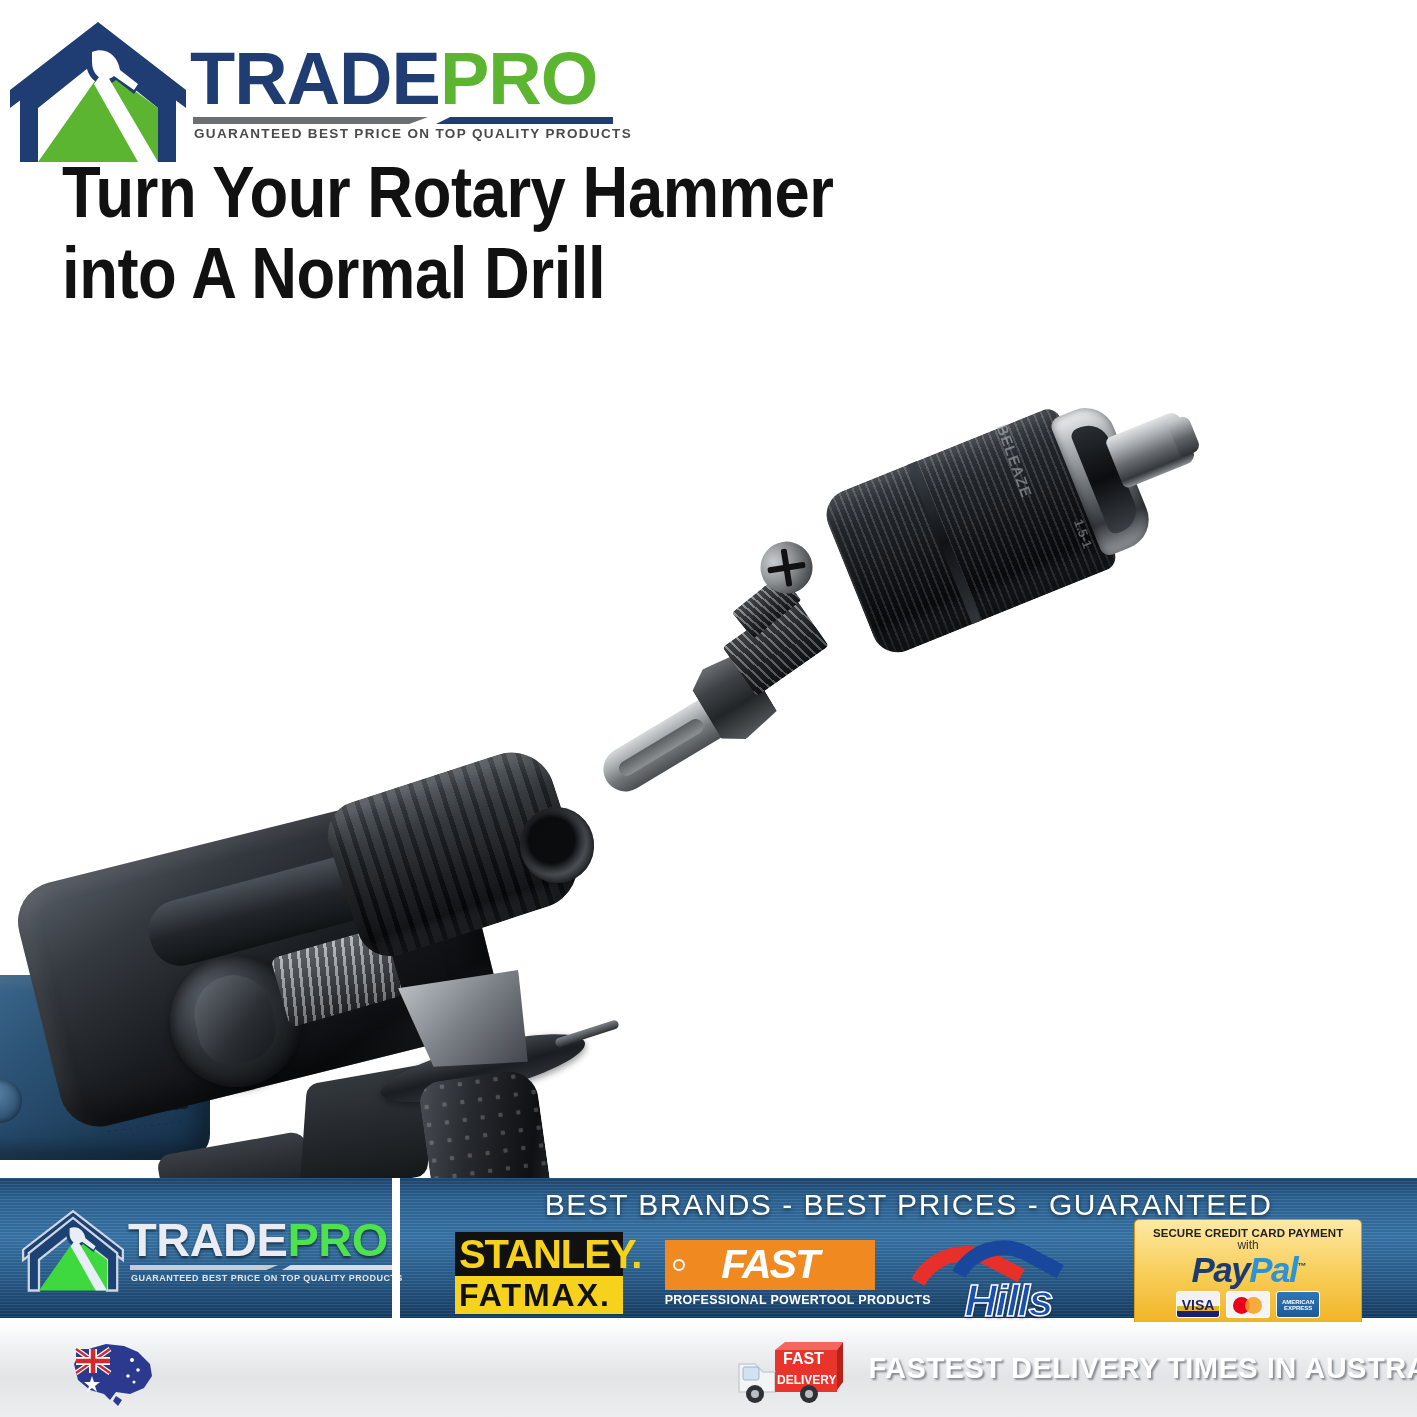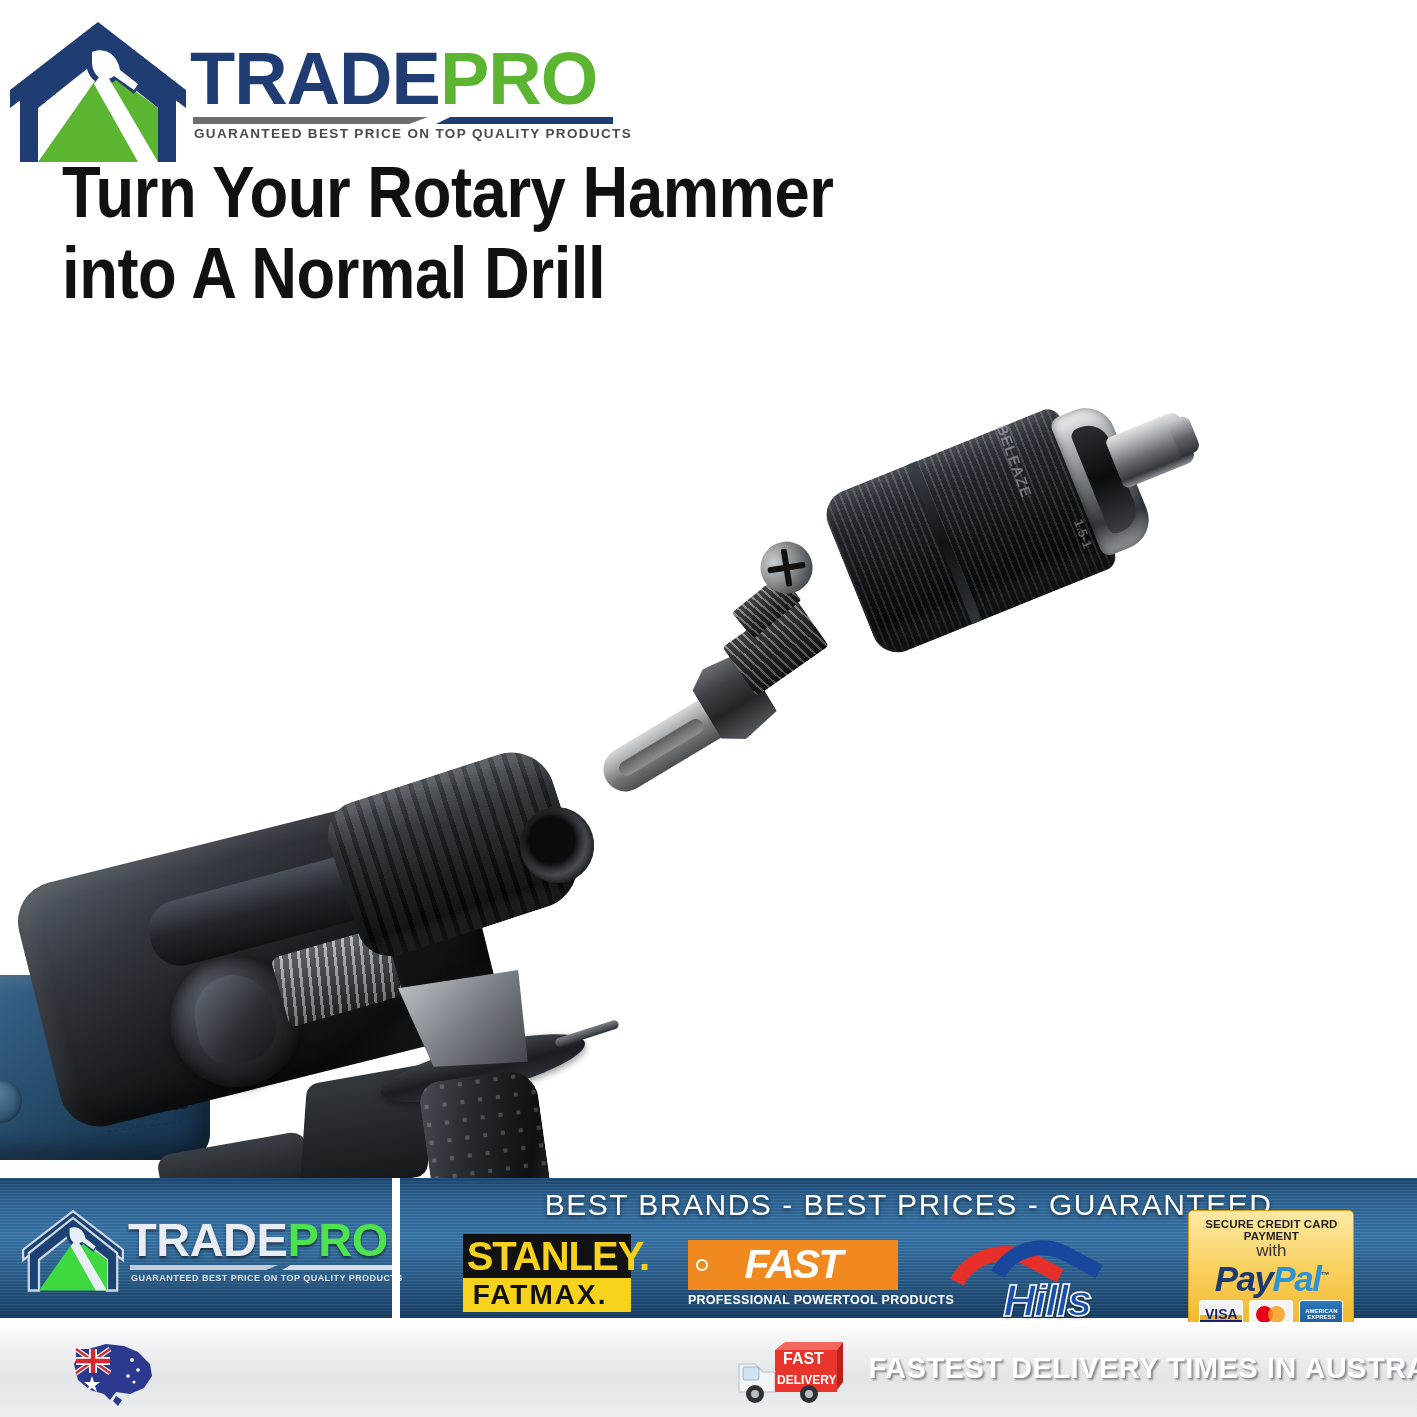--- a/index.html
+++ b/index.html
@@ -295,22 +295,22 @@
     position:absolute; left:0; right:0; top:52px; height:86px;
     display:flex; align-items:center; justify-content:space-around; padding:0 34px;
   }
 
   .stanley { width:168px; }
   .stanley .top {
     background:#111; color:#f6d21c; font-size:40px; font-weight:bold;
     letter-spacing:-1px; text-align:center; line-height:1.05; padding:1px 4px;
   }
   .stanley .bot {
-    background:#f6d21c; color:#111; font-size:28px; font-weight:bold;
-    letter-spacing:2px; text-align:left; line-height:1.15; padding:1px 10px;
+    background:#f6d21c; color:#111; font-size:32px; font-weight:bold;
+    letter-spacing:2px; text-align:left; line-height:1.15; padding:1px 4px;
   }
 
   .worx { width:210px; }
   .worx .mainrow {
     background:#f08a20; height:50px; position:relative;
     display:flex; align-items:center; justify-content:center;
   }
   .worx .mainrow .dot {
     position:absolute; left:8px; top:50%; margin-top:-6px;
     width:12px; height:12px; border-radius:50%;
@@ -338,26 +338,26 @@
   }
   .hills .word {
     position:absolute; left:48px; top:38px;
     font-size:45px; font-weight:bold; font-style:italic;
     color:#1b4fae; letter-spacing:-1.5px;
     -webkit-text-stroke:1.5px #fff;
     text-shadow:0 2px 3px rgba(0,0,0,.5);
   }
 
   .paypal {
-    width:166px; padding:7px 9px 8px; border-radius:5px;
+    width:228px; padding:7px 9px 8px; border-radius:5px;
     background:linear-gradient(to bottom,#fde9a6 0%,#f9cf5c 48%,#f0b323 100%);
     border:1px solid #d89d14; text-align:center;
   }
   .paypal .l1 { font-size:11.5px; font-weight:bold; color:#222; letter-spacing:.1px; }
-  .paypal .l2 { font-size:17px; color:#333; margin-top:-1px; }
+  .paypal .l2 { font-size:12px; color:#333; margin-top:-1px; }
   .paypal .l3 {
     font-size:35px; font-weight:bold; line-height:1; margin:0 0 4px;
     letter-spacing:-1.5px; position:relative; display:inline-block;
   }
   .paypal .l3 .p1 { color:#1c3b73; font-style:italic; }
   .paypal .l3 .p2 { color:#2a94d6; font-style:italic; }
   .paypal .l3 .tm { font-size:9px; vertical-align:super; color:#1c3b73; font-style:normal; }
   .paypal .cards { display:flex; gap:6px; justify-content:center; }
   .paypal .card { width:44px; height:27px; border-radius:3px; border:1px solid #fff;
                   font-size:14px; font-weight:bold; color:#fff;

